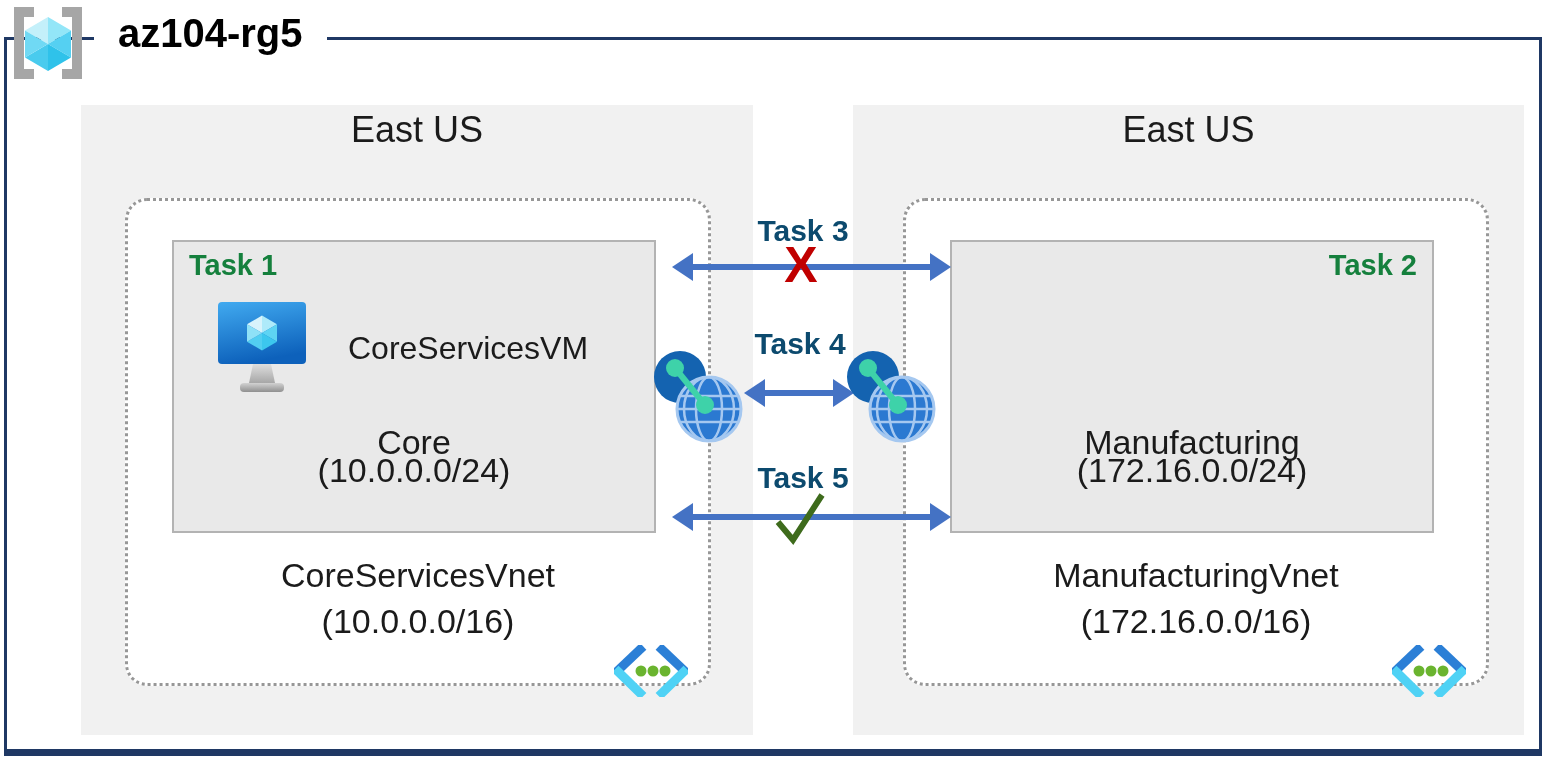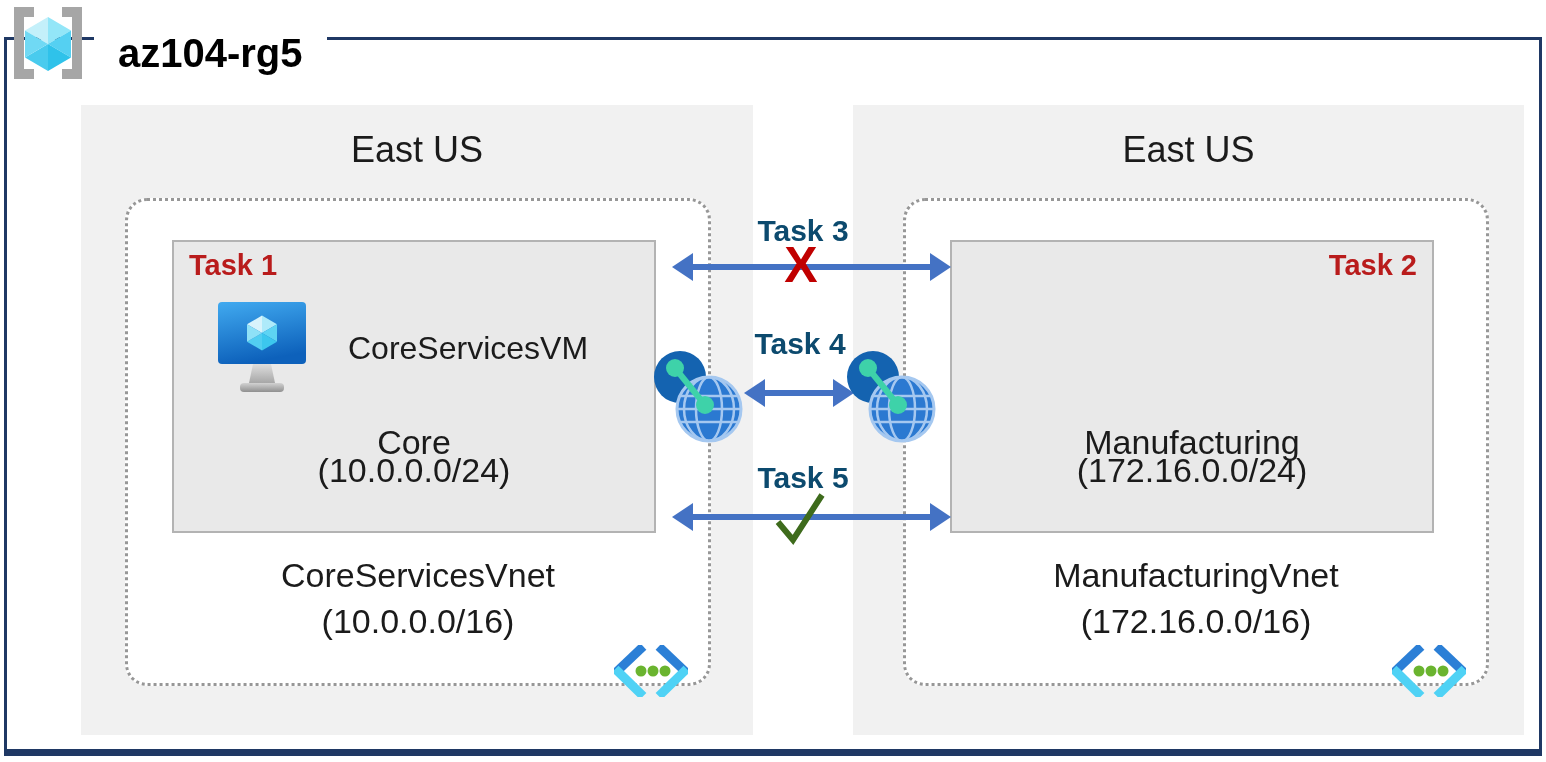--- a/index.html
+++ b/index.html
@@ -4,42 +4,42 @@
 <style>
   html,body{margin:0;padding:0;background:#fff;}
   .page{position:relative;width:1546px;height:762px;background:#fff;overflow:hidden;
         font-family:"Liberation Sans",sans-serif;color:#1b1b1b;}
 
   
   .outer{position:absolute;left:4px;top:37px;width:1538px;height:719px;box-sizing:border-box;
          border:3px solid #1f3864;border-bottom-width:7px;z-index:1;}
 
   
-  .rg-header{position:absolute;left:8px;top:3px;display:flex;align-items:flex-end;z-index:40;}
+  .rg-header{position:absolute;left:8px;top:3px;display:flex;align-items:flex-start;z-index:40;}
   .rg-icon{width:80px;height:80px;flex:none;}
   .rg-title{font-size:40px;font-weight:700;color:#000;background:#fff;padding:8px 24px;margin-left:6px;line-height:1.1;}
 
   
   .region{position:absolute;top:105px;width:672px;height:630px;background:#f1f1f1;z-index:5;}
   .region.left{left:81px;}
   .region.right{left:853px;width:671px;}
-  .region-name{text-align:center;font-size:36px;color:#1b1b1b;padding-top:24px;}
+  .region-name{text-align:center;font-size:36px;color:#1b1b1b;padding-top:4px;}
 
   
   .vnet{position:absolute;top:93px;left:44px;width:580px;height:482px;box-sizing:content-box;
         background:#fff;border:3px dotted #979797;border-radius:22px;}
   .region.right .vnet{left:50px;}
   .vnet-name{position:absolute;top:354px;width:100%;text-align:center;font-size:34px;line-height:1.2;}
   .vnet-cidr{position:absolute;top:400px;width:100%;text-align:center;font-size:34px;line-height:1.2;}
   .vnet-icon{position:absolute;left:486px;top:444px;}
 
   
   .subnet{position:absolute;left:44px;top:39px;width:484px;height:293px;background:#e9e9e9;
           border:2px solid #b3b3b3;box-sizing:border-box;}
-  .task-label{position:absolute;top:8px;left:15px;font-size:29px;font-weight:700;color:#b91c1c;line-height:1.1;}
+  .task-label{position:absolute;top:8px;left:15px;font-size:29px;font-weight:700;color:#15803d;line-height:1.1;}
   .task-label.tr{left:auto;right:15px;}
   .vm-row{position:absolute;top:60px;left:44px;right:10px;display:flex;gap:42px;}
   .vm-icon{width:88px;height:97px;flex:none;}
   .vm-name{font-size:32px;margin-top:28px;white-space:nowrap;}
   .subnet-name{position:absolute;top:180px;width:100%;text-align:center;font-size:34px;line-height:1.2;}
   .subnet-cidr{position:absolute;top:208px;width:100%;text-align:center;font-size:34px;line-height:1.2;}
 
   
   .mid-label{position:absolute;width:210px;text-align:center;font-size:30px;font-weight:700;
              color:#0c4a6e;z-index:30;line-height:1.1;}

